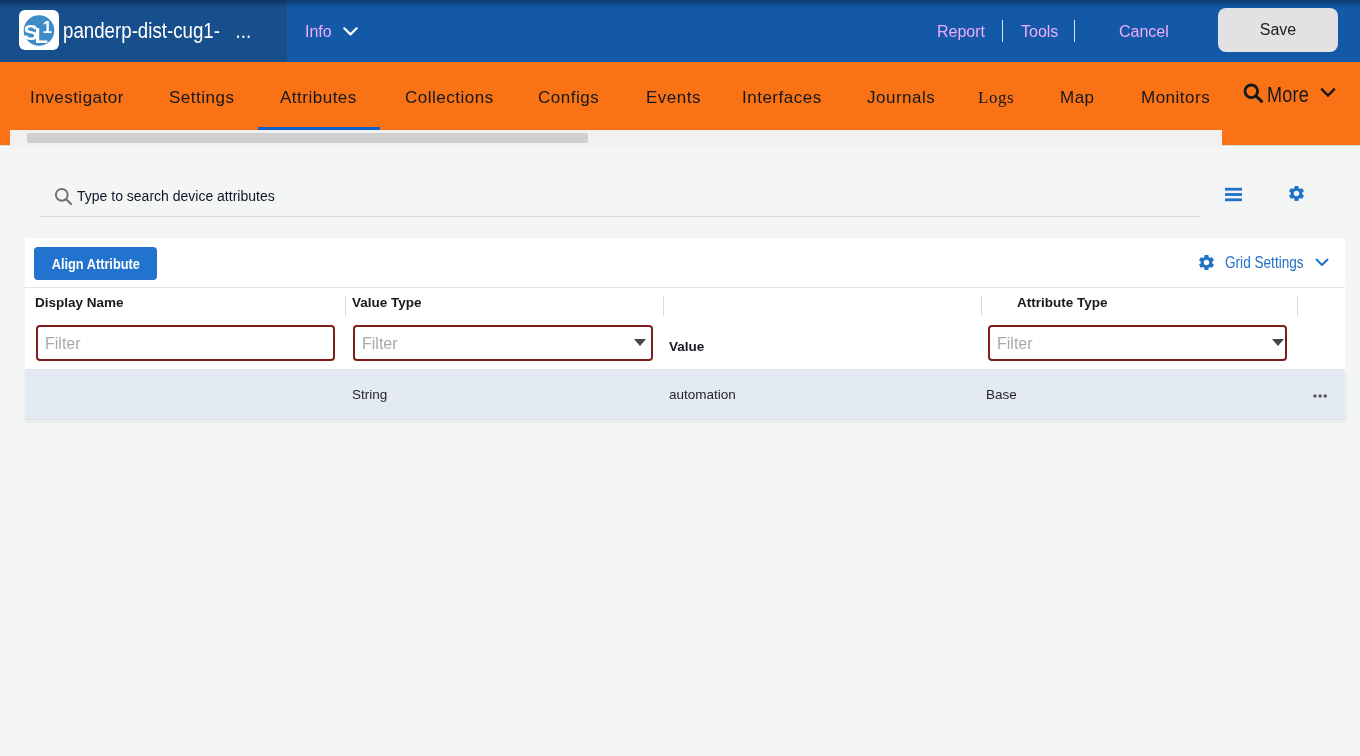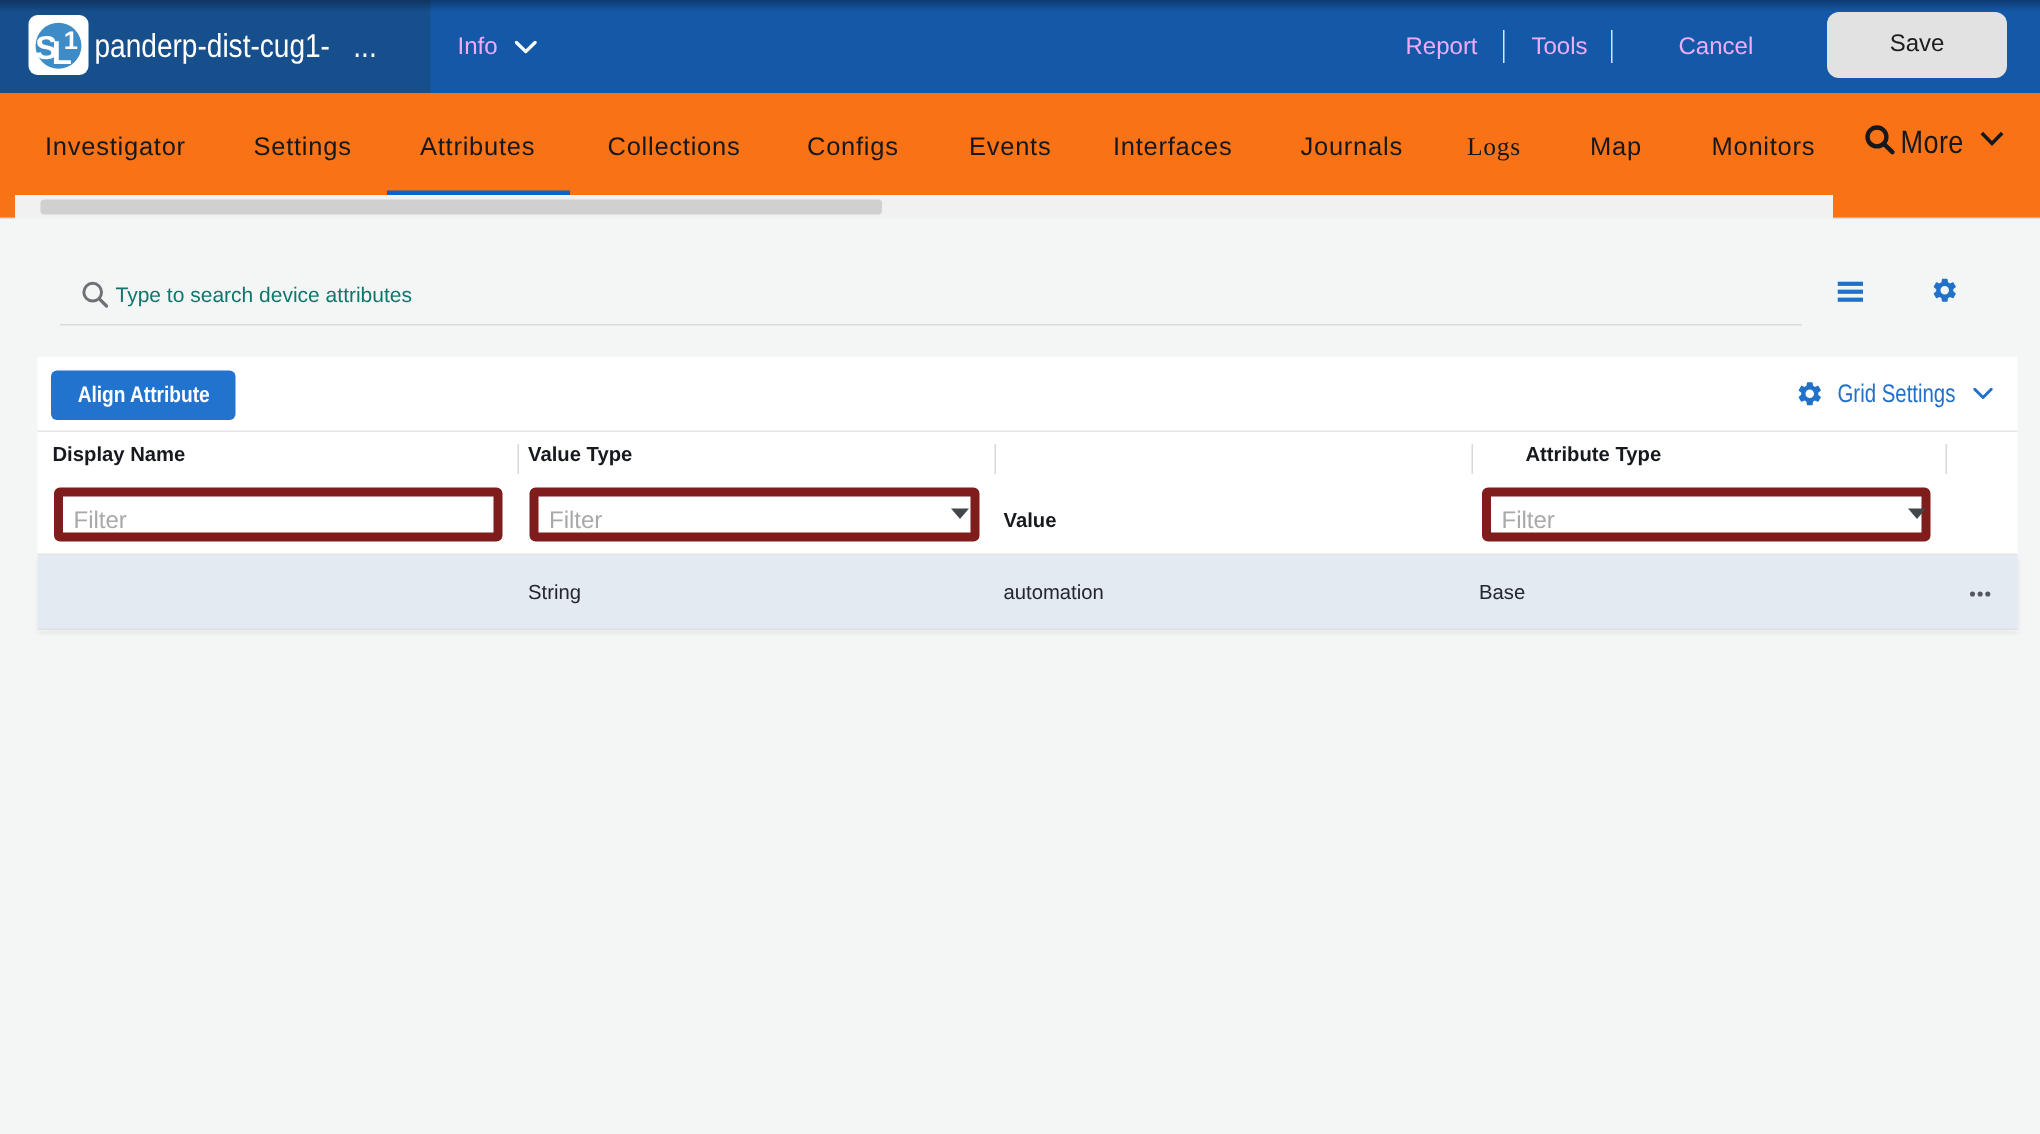--- a/index.html
+++ b/index.html
@@ -24,32 +24,32 @@
 #tabbar { position:absolute; left:0; top:62px; width:1360px; height:84px; background:#f97316; border-bottom:1px solid #dadcdc; }
 #tabs { position:absolute; left:0; top:0; width:1360px; height:84px; }
 .tab { position:absolute; top:25.6px; line-height:20px; font-size:17px; letter-spacing:0.5px; color:#15181d; white-space:nowrap; }
 #tab-underline { position:absolute; left:258px; top:64.5px; width:122px; height:3px; background:#0c60c6; }
 #more-wrap { position:absolute; left:1267px; top:21px; line-height:24px; color:#15181d; font-size:21.5px; letter-spacing:0.3px; transform:scale(0.84,1); transform-origin:left center; }
 #scrolltrack { position:absolute; left:10px; top:67.5px; width:1212px; height:16px; background:#f1f1f1; }
 #scrollthumb { position:absolute; left:17px; top:3px; width:561px; height:10px; background:#d0d0d0; border-radius:2.5px; }
 
 
 #searchline { position:absolute; left:40px; top:216px; width:1161px; height:1px; background:#d9dadb; }
-#search-ph { position:absolute; left:77px; top:187px; line-height:18px; font-size:14px; color:#0f766e; }
+#search-ph { position:absolute; left:77px; top:187px; line-height:18px; font-size:14px; color:#0f172a; }
 
 
 #card { position:absolute; left:25px; top:238px; width:1320px; height:183px; background:#fff; }
 #alignbtn { position:absolute; left:9px; top:9px; width:123px; height:33px; background:#2173cd; border-radius:4px;
   color:#fff; font-size:15px; font-weight:700; text-align:center; line-height:33px; }
 #alignbtn span { display:inline-block; transform:scale(0.85,1); transform-origin:center; }
 #gridset { position:absolute; height:20px; line-height:20px; color:#2270c8; font-size:17px; transform:scale(0.8,1); transform-origin:left center; }
 #hdrline { position:absolute; left:0; top:49px; width:1320px; height:1px; background:#e4e4e4; }
 .colsep { position:absolute; top:58px; width:1px; height:20px; background:#d8d8d8; }
 .th { position:absolute; top:56px; line-height:18px; font-size:13.5px; font-weight:700; color:#16191e; }
-.filter { position:absolute; top:87px; height:36px; border:6px solid #7f1d1d; border-radius:4px; background:#fff;
+.filter { position:absolute; top:87px; height:36px; border:2px solid #7f1d1d; border-radius:4px; background:#fff;
   font-size:16px; color:#a9a9ab; line-height:34px; padding-left:7px; }
 .selarrow { position:absolute; width:0; height:0; border-left:6px solid transparent; border-right:6px solid transparent;
   border-top:7px solid #43464b; }
 #rowline { position:absolute; left:0; top:131px; width:1320px; height:1px; background:#e1e3e3; }
 #row { position:absolute; left:0; top:132px; width:1320px; height:50px; background:#e4eaf2; border-bottom:1px solid #dfe1e1; box-shadow:0 2px 3px rgba(0,0,0,0.08); }
 .td { position:absolute; top:0; height:50px; line-height:50px; font-size:13.5px; color:#23262b; }
 </style>
 </head>
 <body>
 <div id="page">

